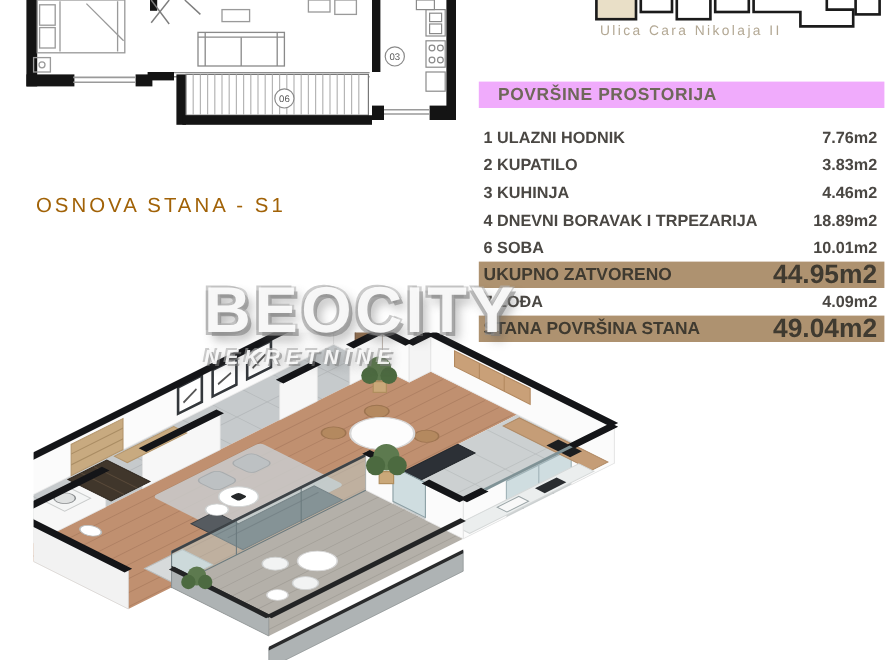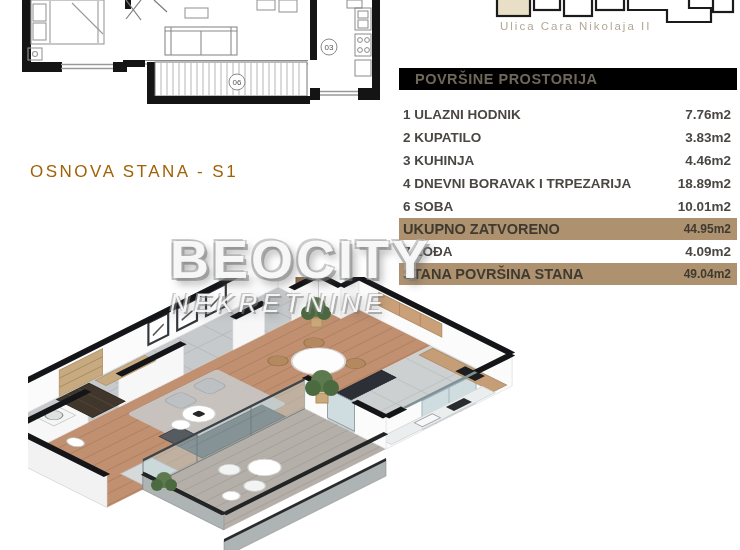--- a/index.html
+++ b/index.html
@@ -9,37 +9,37 @@
   
   .plan2d{position:absolute;left:14px;top:0;}
   .plan-caption{position:absolute;left:30px;top:162px;font-size:17px;color:#a16207;
                 letter-spacing:2.5px;font-weight:400;}
   
   .siteplan{position:absolute;left:495px;top:0;}
   .street-label{position:absolute;left:500px;top:20px;width:220px;
                 font-size:11.5px;color:#b3a894;letter-spacing:2px;}
   
   .areas{position:absolute;left:399px;top:68px;width:338px;color:#4a4743;}
-  .areas .hdr{background:#000000;height:22px;line-height:22px;padding-left:16px;
+  .areas .hdr{background:#f0abfc;height:22px;line-height:22px;padding-left:16px;
               font-size:14.5px;font-weight:700;color:#6e675a;letter-spacing:.5px;}
   .areas .gap{height:13px;}
   .areas .row{display:flex;justify-content:space-between;align-items:center;height:23px;
               padding:0 6px 0 4px;font-size:13.5px;font-weight:700;text-align:right;}
   .areas .row .lbl{white-space:nowrap;}
   .areas .row .val{white-space:nowrap;}
   .areas .row.hl{background:#ae9270;height:22px;color:#3f3a30;font-size:14.5px;}
-  .areas .row.hl .val{font-size:12px;}
+  .areas .row.hl .val{font-size:22px;}
   
   .watermark{position:absolute;left:170px;top:228px;width:400px;text-align:left;
              pointer-events:none;z-index:5;}
   .wm1{font-size:54px;font-weight:800;letter-spacing:3px;color:rgba(253,253,253,.92);
        text-shadow:-2px -2px 0 rgba(175,175,175,.65),2px -1px 0 rgba(175,175,175,.55),
                    -2px 2px 0 rgba(140,140,140,.55),3px 3px 0 rgba(120,120,120,.55),
                    5px 6px 9px rgba(80,80,80,.45);}
-  .wm2{margin-top:-2px;font-size:26px;font-weight:400;font-style:italic;letter-spacing:5px;
+  .wm2{margin-top:-2px;font-size:17px;font-weight:700;font-style:italic;letter-spacing:5px;
        color:rgba(250,250,250,.92);
        text-shadow:-1.5px -1.5px 0 rgba(170,170,170,.6),2px 2px 0 rgba(125,125,125,.55),
                    3px 4px 7px rgba(80,80,80,.45);}
   
   .plan3d{position:absolute;left:28px;top:277px;}
 </style>
 </head>
 <body>
 
 <div class="canvas">

